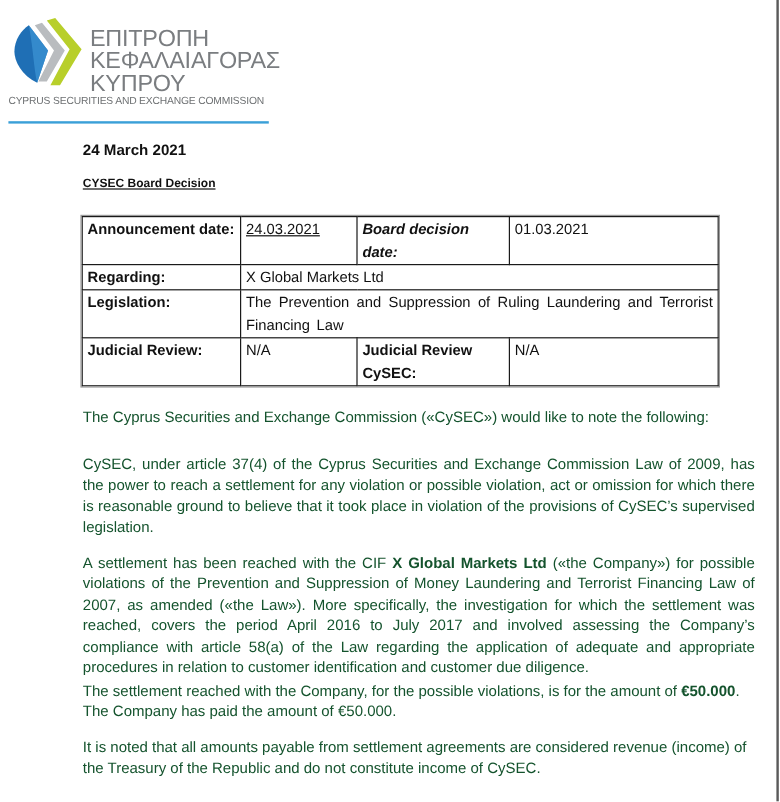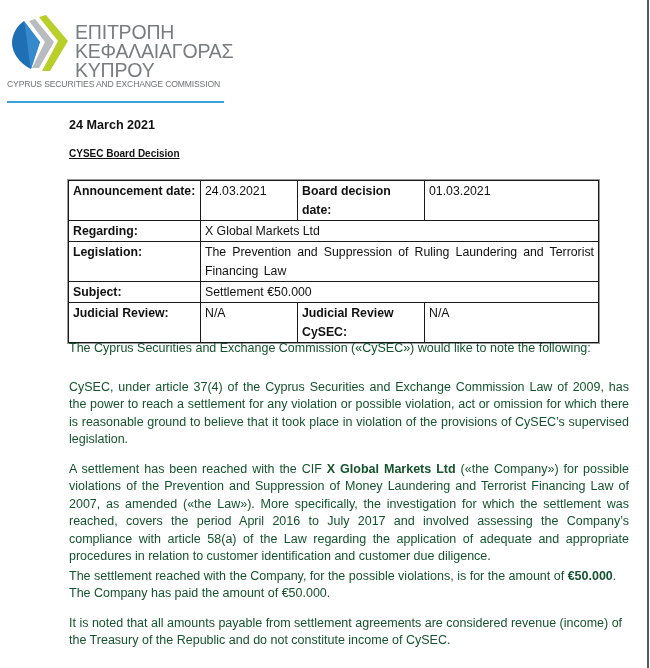--- a/index.html
+++ b/index.html
@@ -89,22 +89,22 @@
   }
   .info-table td {
     border: 1.5px solid #1a1a1a;
     padding: 1px 4px 0 4px;
     vertical-align: top;
     line-height: 19px;
     color: #111;
   }
   .info-table td.lbl { font-weight: bold; }
   .c1 { width: 123px; }
-  .c2 { width: 88px; }
-  .c3 { width: 118px; }
+  .c2 { width: 88px; text-decoration: underline; }
+  .c3 { width: 118px; font-style: italic; }
   .c4 { width: 165px; }
   .row-short td { height: 18px; }
   .row-tall td { height: 37px; }
   .legis {
     text-align: justify;
     text-align-last: left;
     word-spacing: 2px;
   }
 
   
@@ -159,24 +159,20 @@
     <td class="c4">01.03.2021</td>
   </tr>
   <tr class="row-short">
     <td class="lbl">Regarding:</td>
     <td colspan="3">X Global Markets Ltd</td>
   </tr>
   <tr class="row-tall">
     <td class="lbl">Legislation:</td>
     <td colspan="3" class="legis">The Prevention and Suppression of Ruling Laundering  and Terrorist Financing Law</td>
   </tr>
-  <tr class="row-short">
-    <td class="lbl">Subject:</td>
-    <td colspan="3">Settlement €50.000</td>
-  </tr>
   <tr class="row-tall">
     <td class="lbl">Judicial Review:</td>
     <td>N/A</td>
     <td class="lbl">Judicial Review CySEC:</td>
     <td>N/A</td>
   </tr>
 </tbody>
   </table>
 
 <p class="para p1" style="margin:0">The Cyprus Securities and Exchange Commission («CySEC») would like to note the following:</p>

